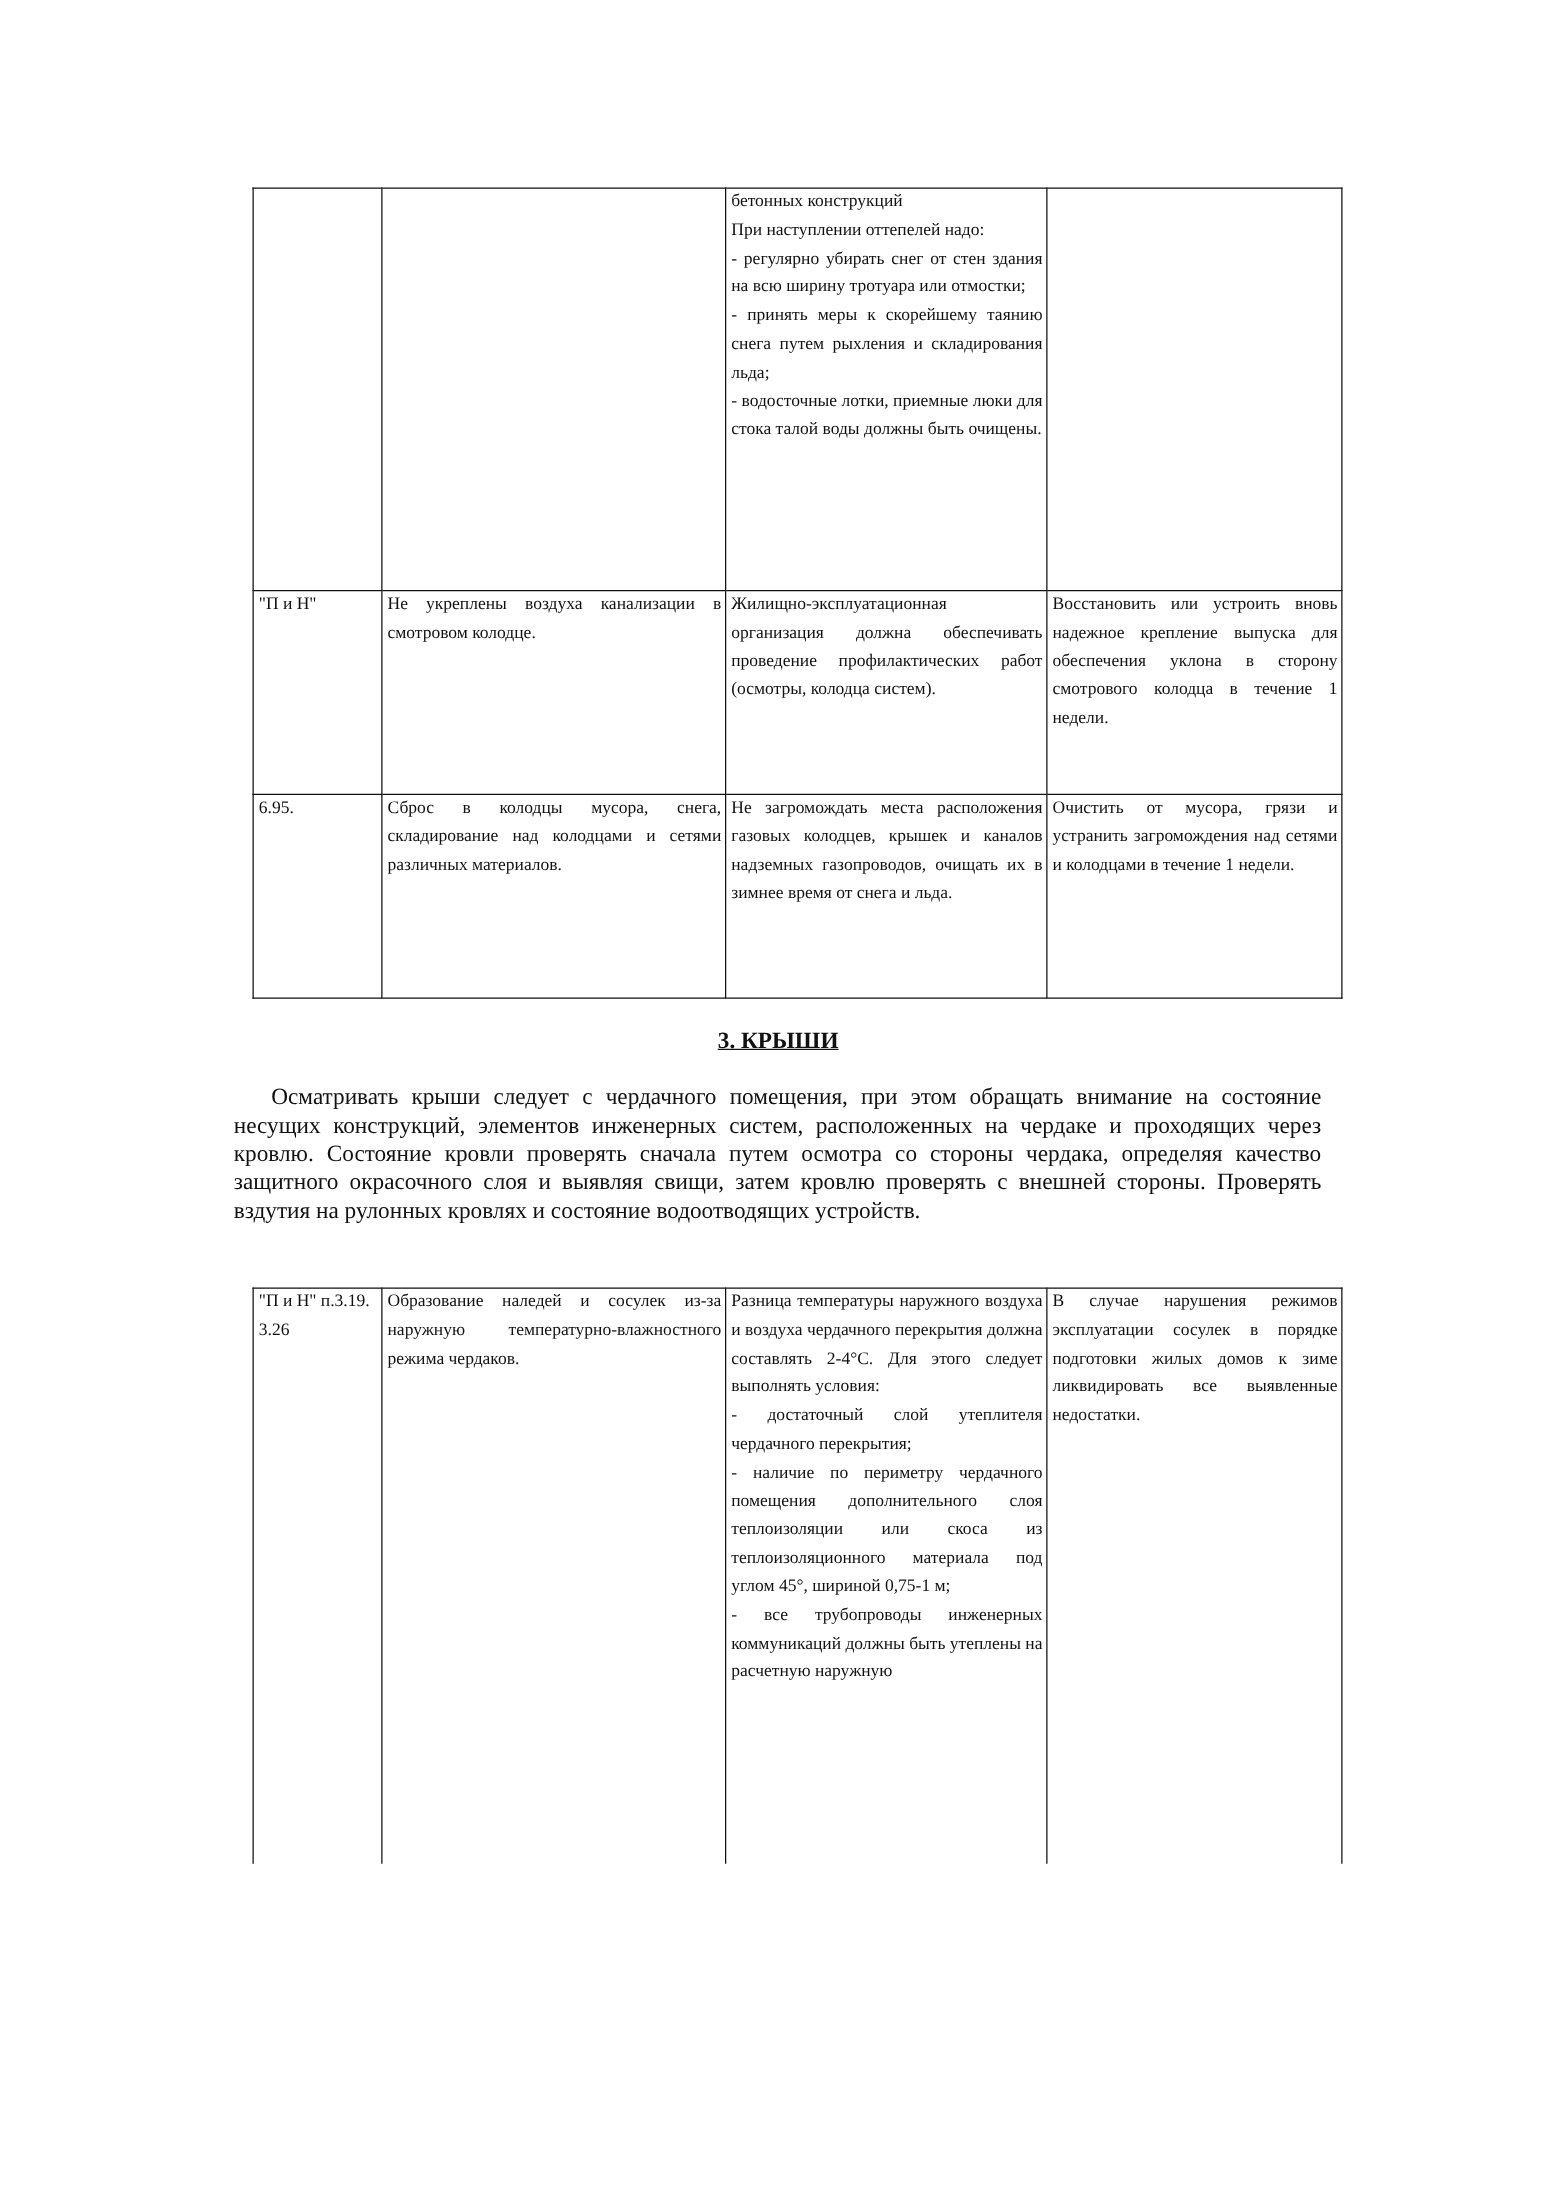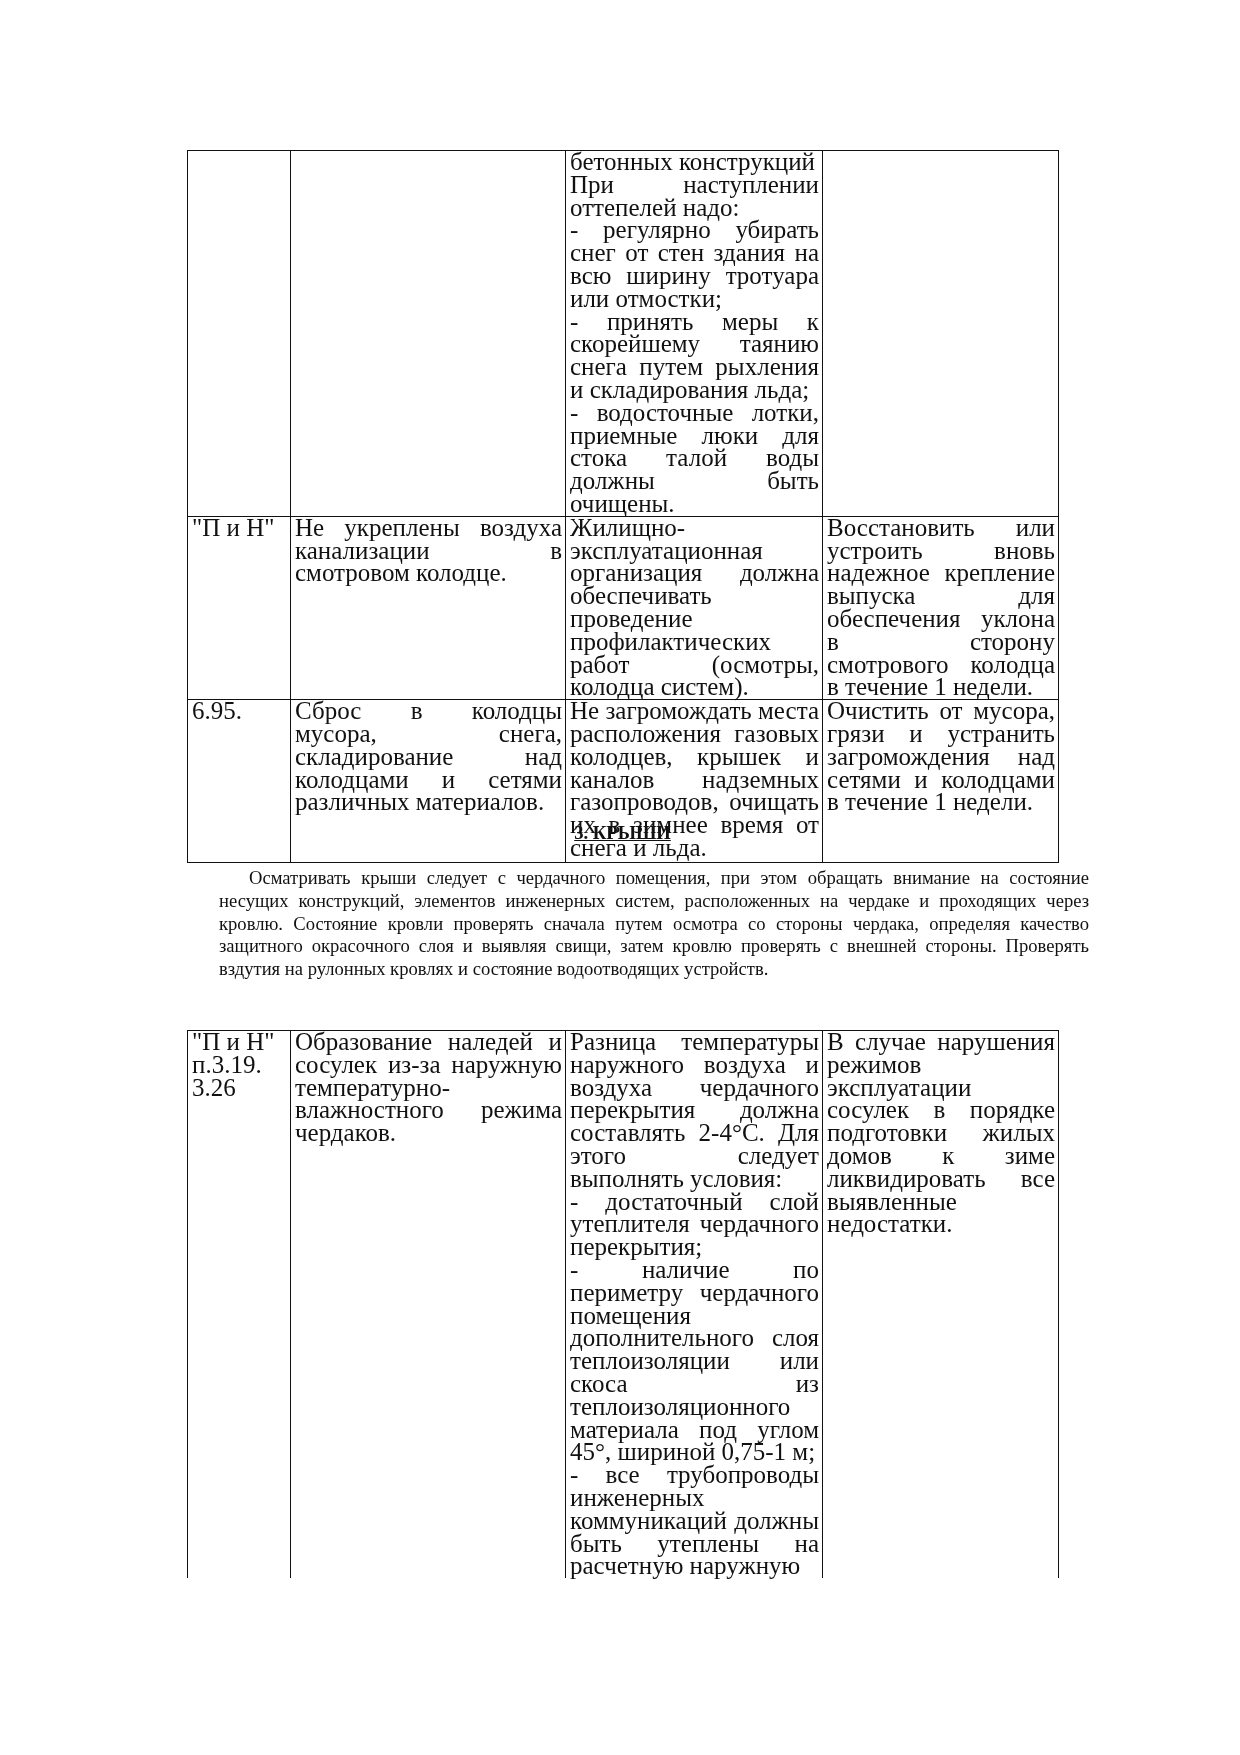--- a/index.html
+++ b/index.html
@@ -1,33 +1,33 @@
 <!DOCTYPE html>
 <html><head>
 <meta charset="utf-8">
 <style>
   html, body { margin: 0; padding: 0; background: #ffffff; }
   body { width: 1240px; height: 1755px; position: relative; overflow: hidden;
          font-family: "Liberation Serif", serif; color: #111; }
   .page { position: absolute; left: 0; top: 0; width: 1240px; height: 1755px; }
-  table.doc { position: absolute; left: 187px; border-collapse: collapse; table-layout: fixed;
-              width: 871px; font-size: 25px; line-height: 22.8px; }
+  table.doc { position: absolute; left: 202px; border-collapse: collapse; table-layout: fixed;
+              width: 871px; font-size: 14px; line-height: 22.8px; }
   table.doc td { border: 1.5px solid #111; vertical-align: top; padding: 0 3px 0 4px; }
   td.just { text-align: justify; text-align-last: left; }
   .pre { white-space: pre-line; }
   #t1 { top: 150px; }
   #t2 { top: 1030px; }
   #t2 .hdr td { text-align: center; line-height: 22.8px; padding-bottom: 1px; }
   #t2 .section td { text-align: left; font-weight: bold; padding-left: 4px; }
   #t2 .section .inner { margin-left: 378px; }
   #t2 tr.open td { border-bottom: none; }
   .heading { position: absolute; left: 187px; width: 871px; top: 822px; text-align: center;
              font-weight: bold; font-size: 18.6px; text-decoration: underline; }
   .para { position: absolute; left: 187px; width: 870px; top: 867px; font-size: 18.6px;
-          line-height: 22.8px; text-align: justify; text-indent: 30px; margin-left: 32px; }
+          line-height: 22.8px; text-align: justify; text-indent: 30px; }
   .clip { position: absolute; left: 0; top: 1584px; width: 1240px; height: 171px; background: #fff; }
 </style>
 </head>
 <body>
 
 <div class="page">
 
   <table class="doc" id="t1">
     <colgroup>
         <col style="width:103px">

